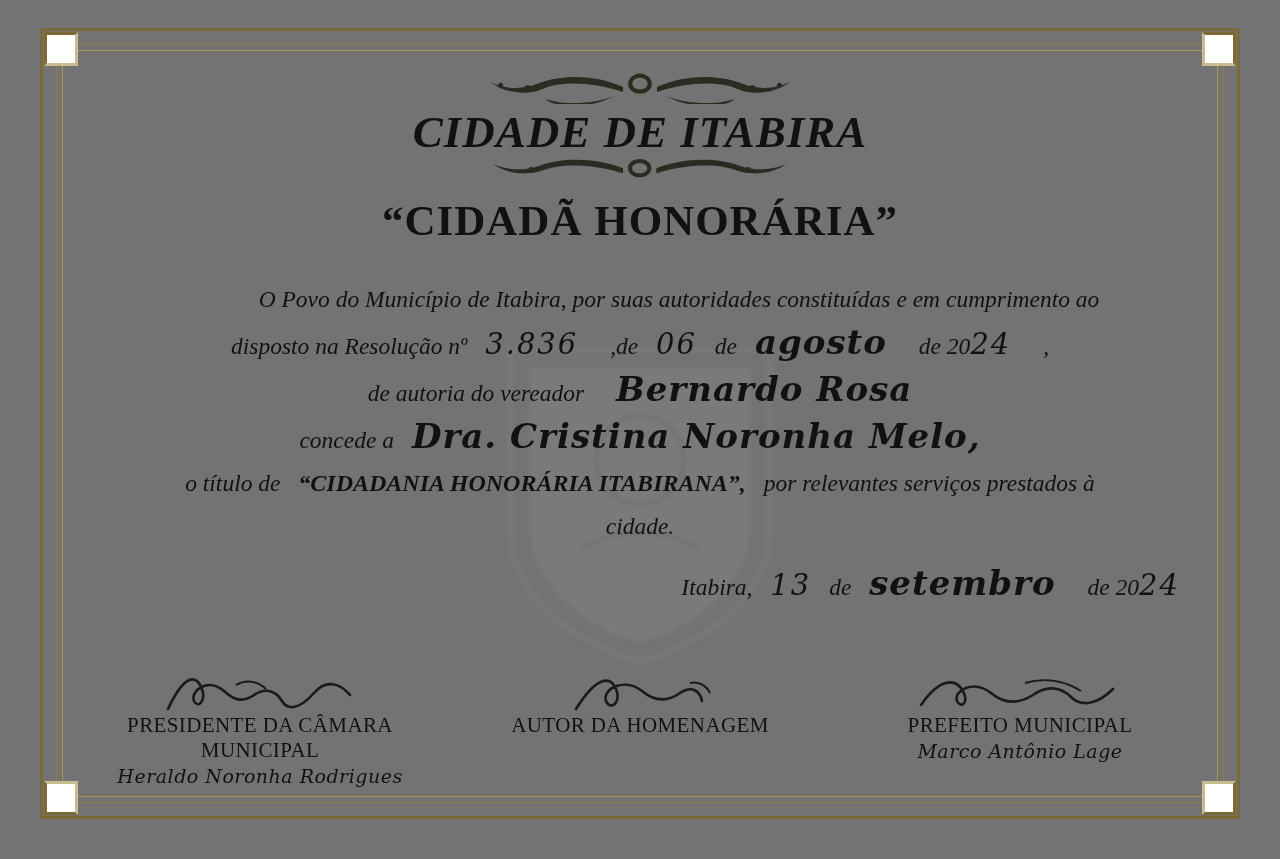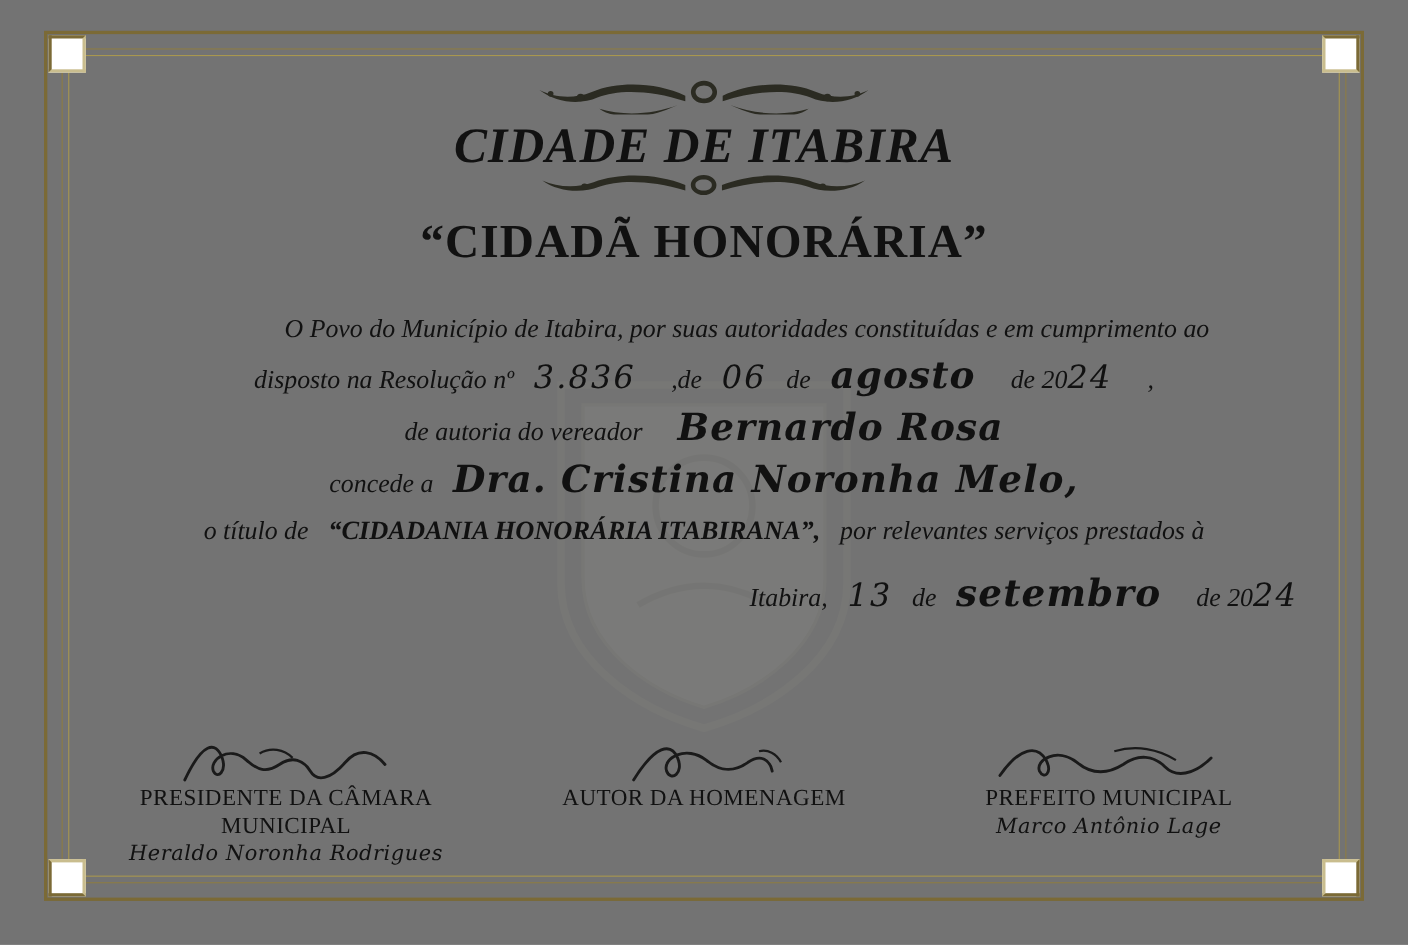--- a/index.html
+++ b/index.html
@@ -163,21 +163,21 @@
     bottom: 72px;
     height: 120px;
   }
   .sig {
     position: absolute;
     text-align: center;
     width: 340px;
   }
   .sig.left   { left: 0; }
   .sig.center { left: 50%; transform: translateX(-50%); text-align: center; }
-  .sig.right  { right: 12px; }
+  .sig.right  { right: 0; }
 
   .sig-role {
     font-family: "Liberation Serif", serif;
     font-size: 21px;
     letter-spacing: 0.4px;
     color: #111;
   }
   .sig-name {
     font-family: "DejaVu Serif", serif;
     font-style: italic;
@@ -272,20 +272,21 @@
         <span>concede a</span><span class="sp-sm"></span>
         <span class="hand-script">Dra. Cristina Noronha Melo,</span>
       </p>
 
       <p>
         <span>o título de</span><span class="sp-sm"></span>
         <span class="quoted-title">“CIDADANIA HONORÁRIA ITABIRANA”,</span><span class="sp-sm"></span>
         <span>por relevantes serviços prestados à</span>
       </p>
 
+      <p>cidade.</p>
 
       <div class="place-line">
         <span>Itabira,</span><span class="sp-sm"></span>
         <span class="hand-num">13</span><span class="sp-sm"></span>
         <span>de</span><span class="sp-sm"></span>
         <span class="hand-script">setembro</span><span class="sp"></span>
         <span>de 20</span><span class="hand-num">24</span>
       </div>
 
     </div>

